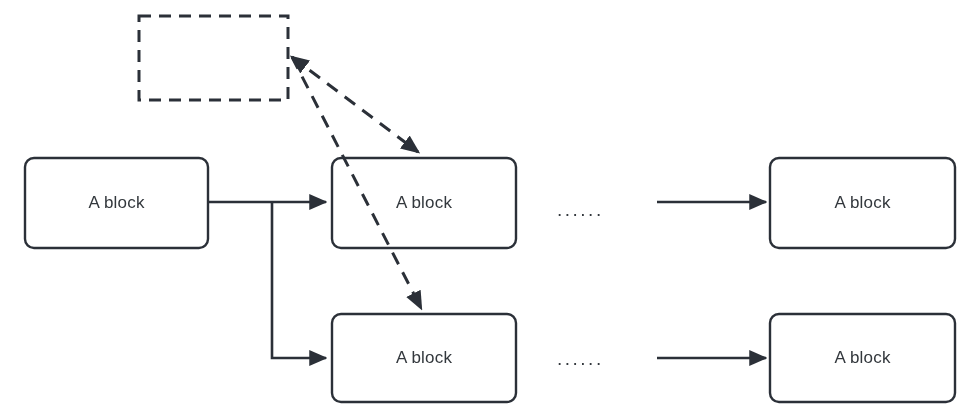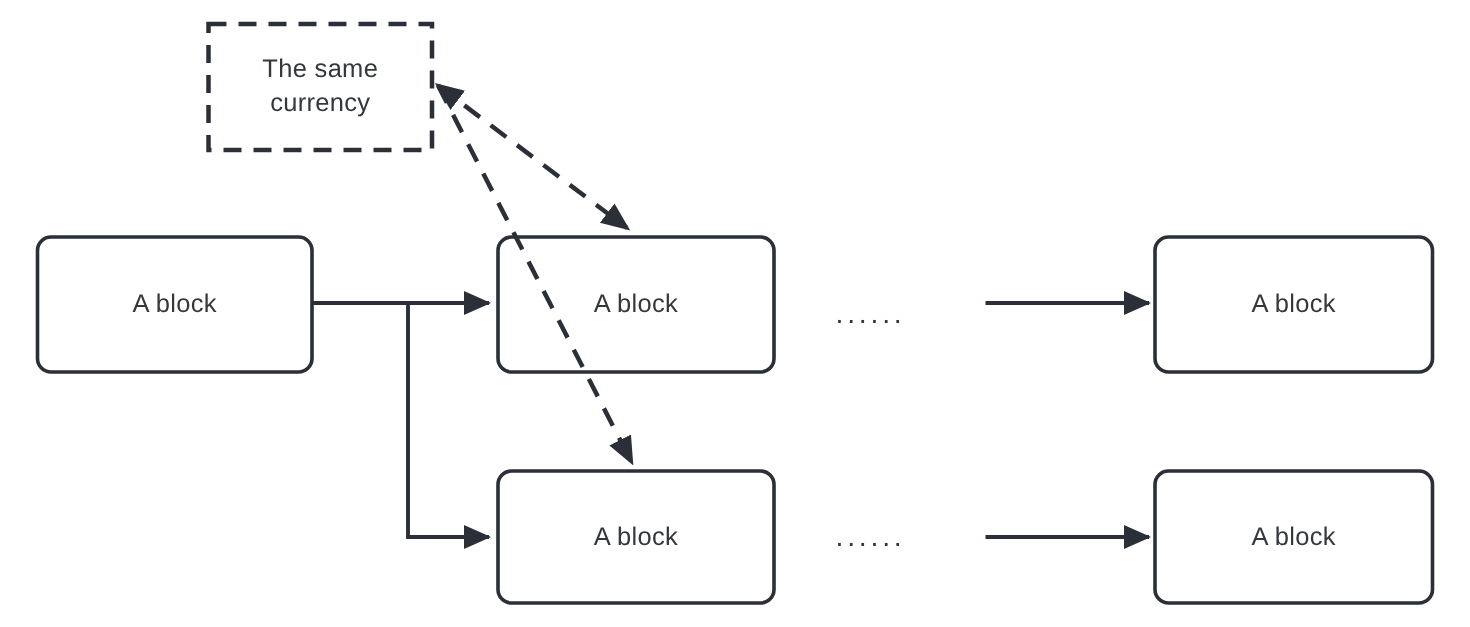--- a/index.html
+++ b/index.html
@@ -76,22 +76,20 @@
 
     <path d="M 657 202 L 766 202" fill="none" stroke="#2b3038" stroke-width="2.6" marker-end="url(#arrow-solid)"></path>
 
     <path d="M 657 358 L 766 358" fill="none" stroke="#2b3038" stroke-width="2.6" marker-end="url(#arrow-solid)"></path>
 
     <path d="M 292 57 L 418 152" fill="none" stroke="#2b3038" stroke-width="3" stroke-dasharray="13 9" stroke-linecap="butt" marker-start="url(#arrow-dashed)" marker-end="url(#arrow-dashed)"></path>
 
     <path d="M 292 57 L 421 308" fill="none" stroke="#2b3038" stroke-width="3" stroke-dasharray="13 9" stroke-linecap="butt" marker-end="url(#arrow-dashed)"></path>
   </svg>
 
-  <div class="node-label" style="left:139px; top:16px; width:149px; height:84px;">The same
-currency</div>
 
   <div class="node-label" style="left:25px; top:158px; width:183px; height:90px;">A block</div>
 
   <div class="node-label" style="left:332px; top:158px; width:184px; height:90px;">A block</div>
 
   <div class="node-label" style="left:770px; top:158px; width:185px; height:90px;">A block</div>
 
   <div class="node-label" style="left:332px; top:314px; width:184px; height:88px;">A block</div>
 
   <div class="node-label" style="left:770px; top:314px; width:185px; height:88px;">A block</div>

